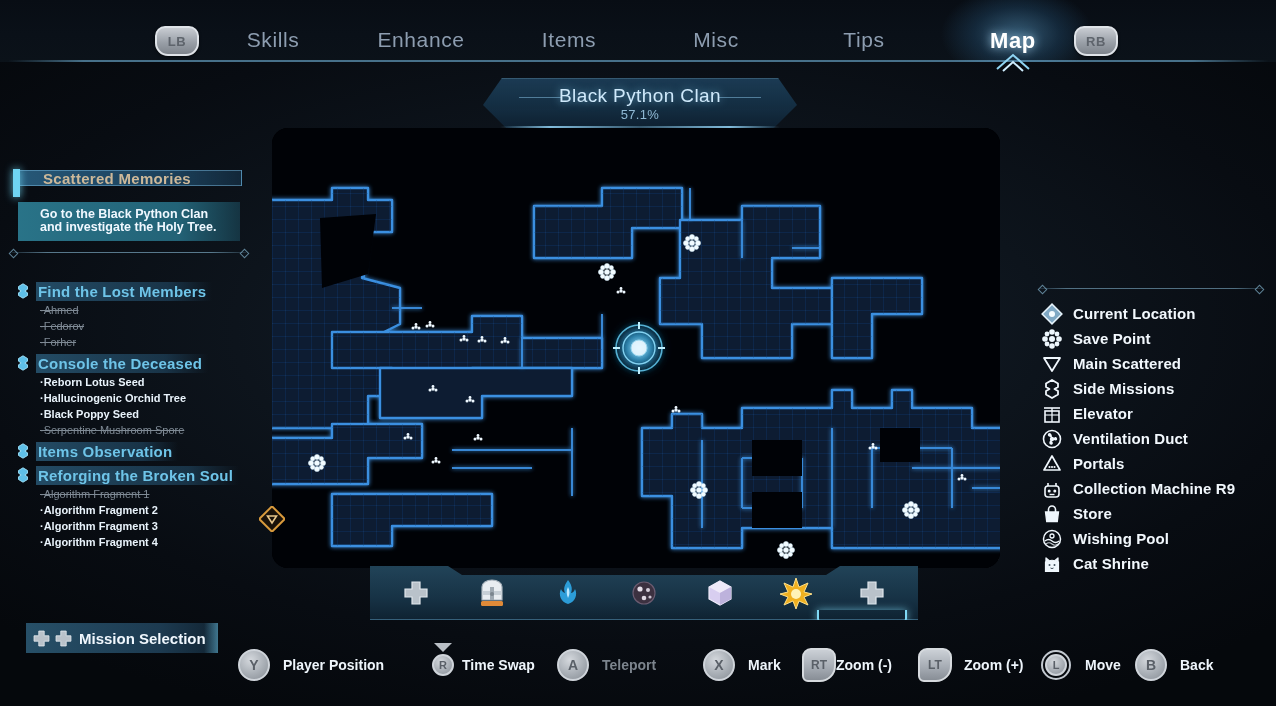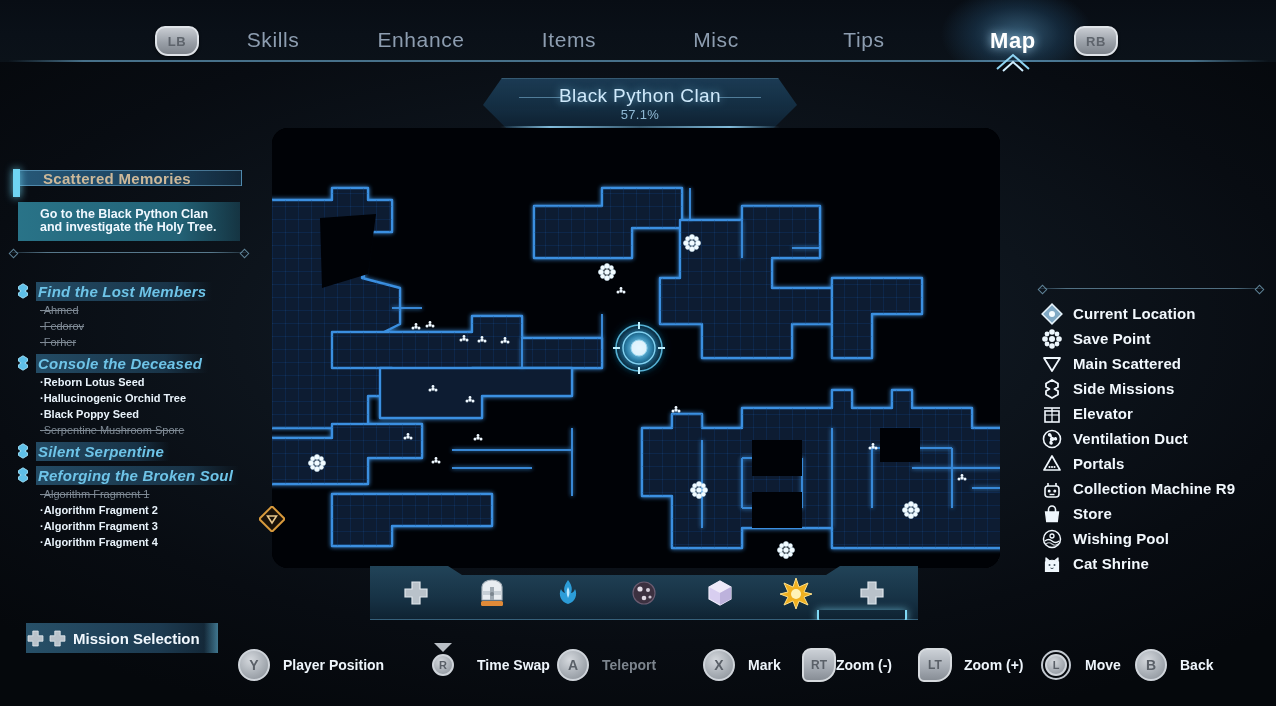--- a/index.html
+++ b/index.html
@@ -114,34 +114,34 @@
   }
   #sepline{
     position:absolute; left:12px; top:92px; width:234px; height:1px;
     background:linear-gradient(90deg, rgba(120,180,215,.15), rgba(150,205,235,.55) 15%, rgba(150,205,235,.55) 85%, rgba(120,180,215,.15));
   }
   #sepline:before,#sepline:after{ content:''; position:absolute; top:-2px; width:5px; height:5px; border:1px solid rgba(150,205,235,.6); transform:rotate(45deg); }
   #sepline:before{ left:-2px; } #sepline:after{ right:-2px; }
 
   #questlist{ position:absolute; left:0; top:120px; width:256px; }
   .qgroup{ margin-bottom:2px; }
-  .qtitle{ position:relative; height:22px; display:flex; align-items:center; padding-left:14px;font-style:italic; }
+  .qtitle{ position:relative; height:22px; display:flex; align-items:center; padding-left:14px; }
   .qtitle .qicon{ width:18px; height:18px; flex:0 0 18px; margin-right:4px; }
   .qtitle .qlabel{
     font-size:15px; font-weight:600; color:#6ec4e8; letter-spacing:.2px;
     padding:1px 6px 1px 2px;
     background:linear-gradient(90deg, rgba(44,96,128,.75) 0%, rgba(36,80,110,.55) 75%, rgba(30,66,92,0) 100%);
   }
   .qsub{ font-size:11px; font-weight:600; color:#e9f3fb; padding-left:40px; line-height:16px; white-space:nowrap; }
   .qsub.done{ color:#7f8a95; text-decoration:line-through; text-decoration-thickness:1px; font-weight:500; }
 
   #missionsel{
     position:absolute; left:26px; top:463px; width:192px; height:30px;
     background:linear-gradient(90deg, rgba(42,86,112,.92) 0%, rgba(34,70,96,.8) 70%, rgba(26,56,78,.55) 100%);
-    display:flex; align-items:center; 
+    display:flex; align-items:center; padding-left:6px;
   }
   #missionsel .selglow{ position:absolute; right:0; top:0; width:14px; height:30px; background:linear-gradient(90deg, rgba(110,200,235,0), rgba(110,200,235,.5)); }
   #missionsel .mslabel{ font-size:15px; font-weight:600; color:#f0f7fd; margin-left:6px; }
   .dpad{ width:19px; height:19px; flex:0 0 19px; }
 
   
   #legend{ position:absolute; left:1040px; top:288px; width:236px; }
   #legsep{ position:relative; width:222px; height:1px; margin-bottom:12px;
     background:linear-gradient(90deg, rgba(120,180,215,.15), rgba(150,205,235,.5) 12%, rgba(150,205,235,.5) 88%, rgba(120,180,215,.15)); }
   #legsep:before,#legsep:after{ content:''; position:absolute; top:-2.5px; width:5px; height:5px; border:1px solid rgba(150,205,235,.6); transform:rotate(45deg); }
@@ -456,21 +456,21 @@
       <div class="qsub">·Hallucinogenic Orchid Tree</div>
       <div class="qsub">·Black Poppy Seed</div>
       <div class="qsub done">·Serpentine Mushroom Spore</div>
     </div>
 
     <div class="qgroup">
       <div class="qtitle">
         <svg class="qicon" viewBox="0 0 20 20">
           <path d="M10 2 L15 5 L15 8 L12 10 L15 12 L15 15 L10 18 L5 15 L5 12 L8 10 L5 8 L5 5 Z" fill="#5fc0e8" stroke="#9fe2fa" stroke-width="1"></path>
         </svg>
-        <span class="qlabel">Silent Serpentine</span>
+        <span class="qlabel">Items Observation</span>
       </div>
     </div>
 
     <div class="qgroup">
       <div class="qtitle">
         <svg class="qicon" viewBox="0 0 20 20">
           <path d="M10 2 L15 5 L15 8 L12 10 L15 12 L15 15 L10 18 L5 15 L5 12 L8 10 L5 8 L5 5 Z" fill="#5fc0e8" stroke="#9fe2fa" stroke-width="1"></path>
         </svg>
         <span class="qlabel">Reforging the Broken Soul</span>
       </div>
@@ -636,21 +636,21 @@
   <div class="hint" style="left:238px">
     <span class="btnglyph">Y</span>
     <span class="hlabel" style="margin-left:13px">Player Position</span>
   </div>
 
   <div class="hint" style="left:427px">
     <span class="stickglyph rstick">
       <span class="cap"></span>
       <span class="inner">R</span>
     </span>
-    <span class="hlabel" style="margin-left:18px">Time Swap</span>
+    <span class="hlabel" style="margin-left:3px">Time Swap</span>
   </div>
 
   <div class="hint" style="left:557px">
     <span class="btnglyph">A</span>
     <span class="hlabel dim" style="margin-left:13px">Teleport</span>
   </div>
 
   <div class="hint" style="left:703px">
     <span class="btnglyph">X</span>
     <span class="hlabel" style="margin-left:13px">Mark</span>

